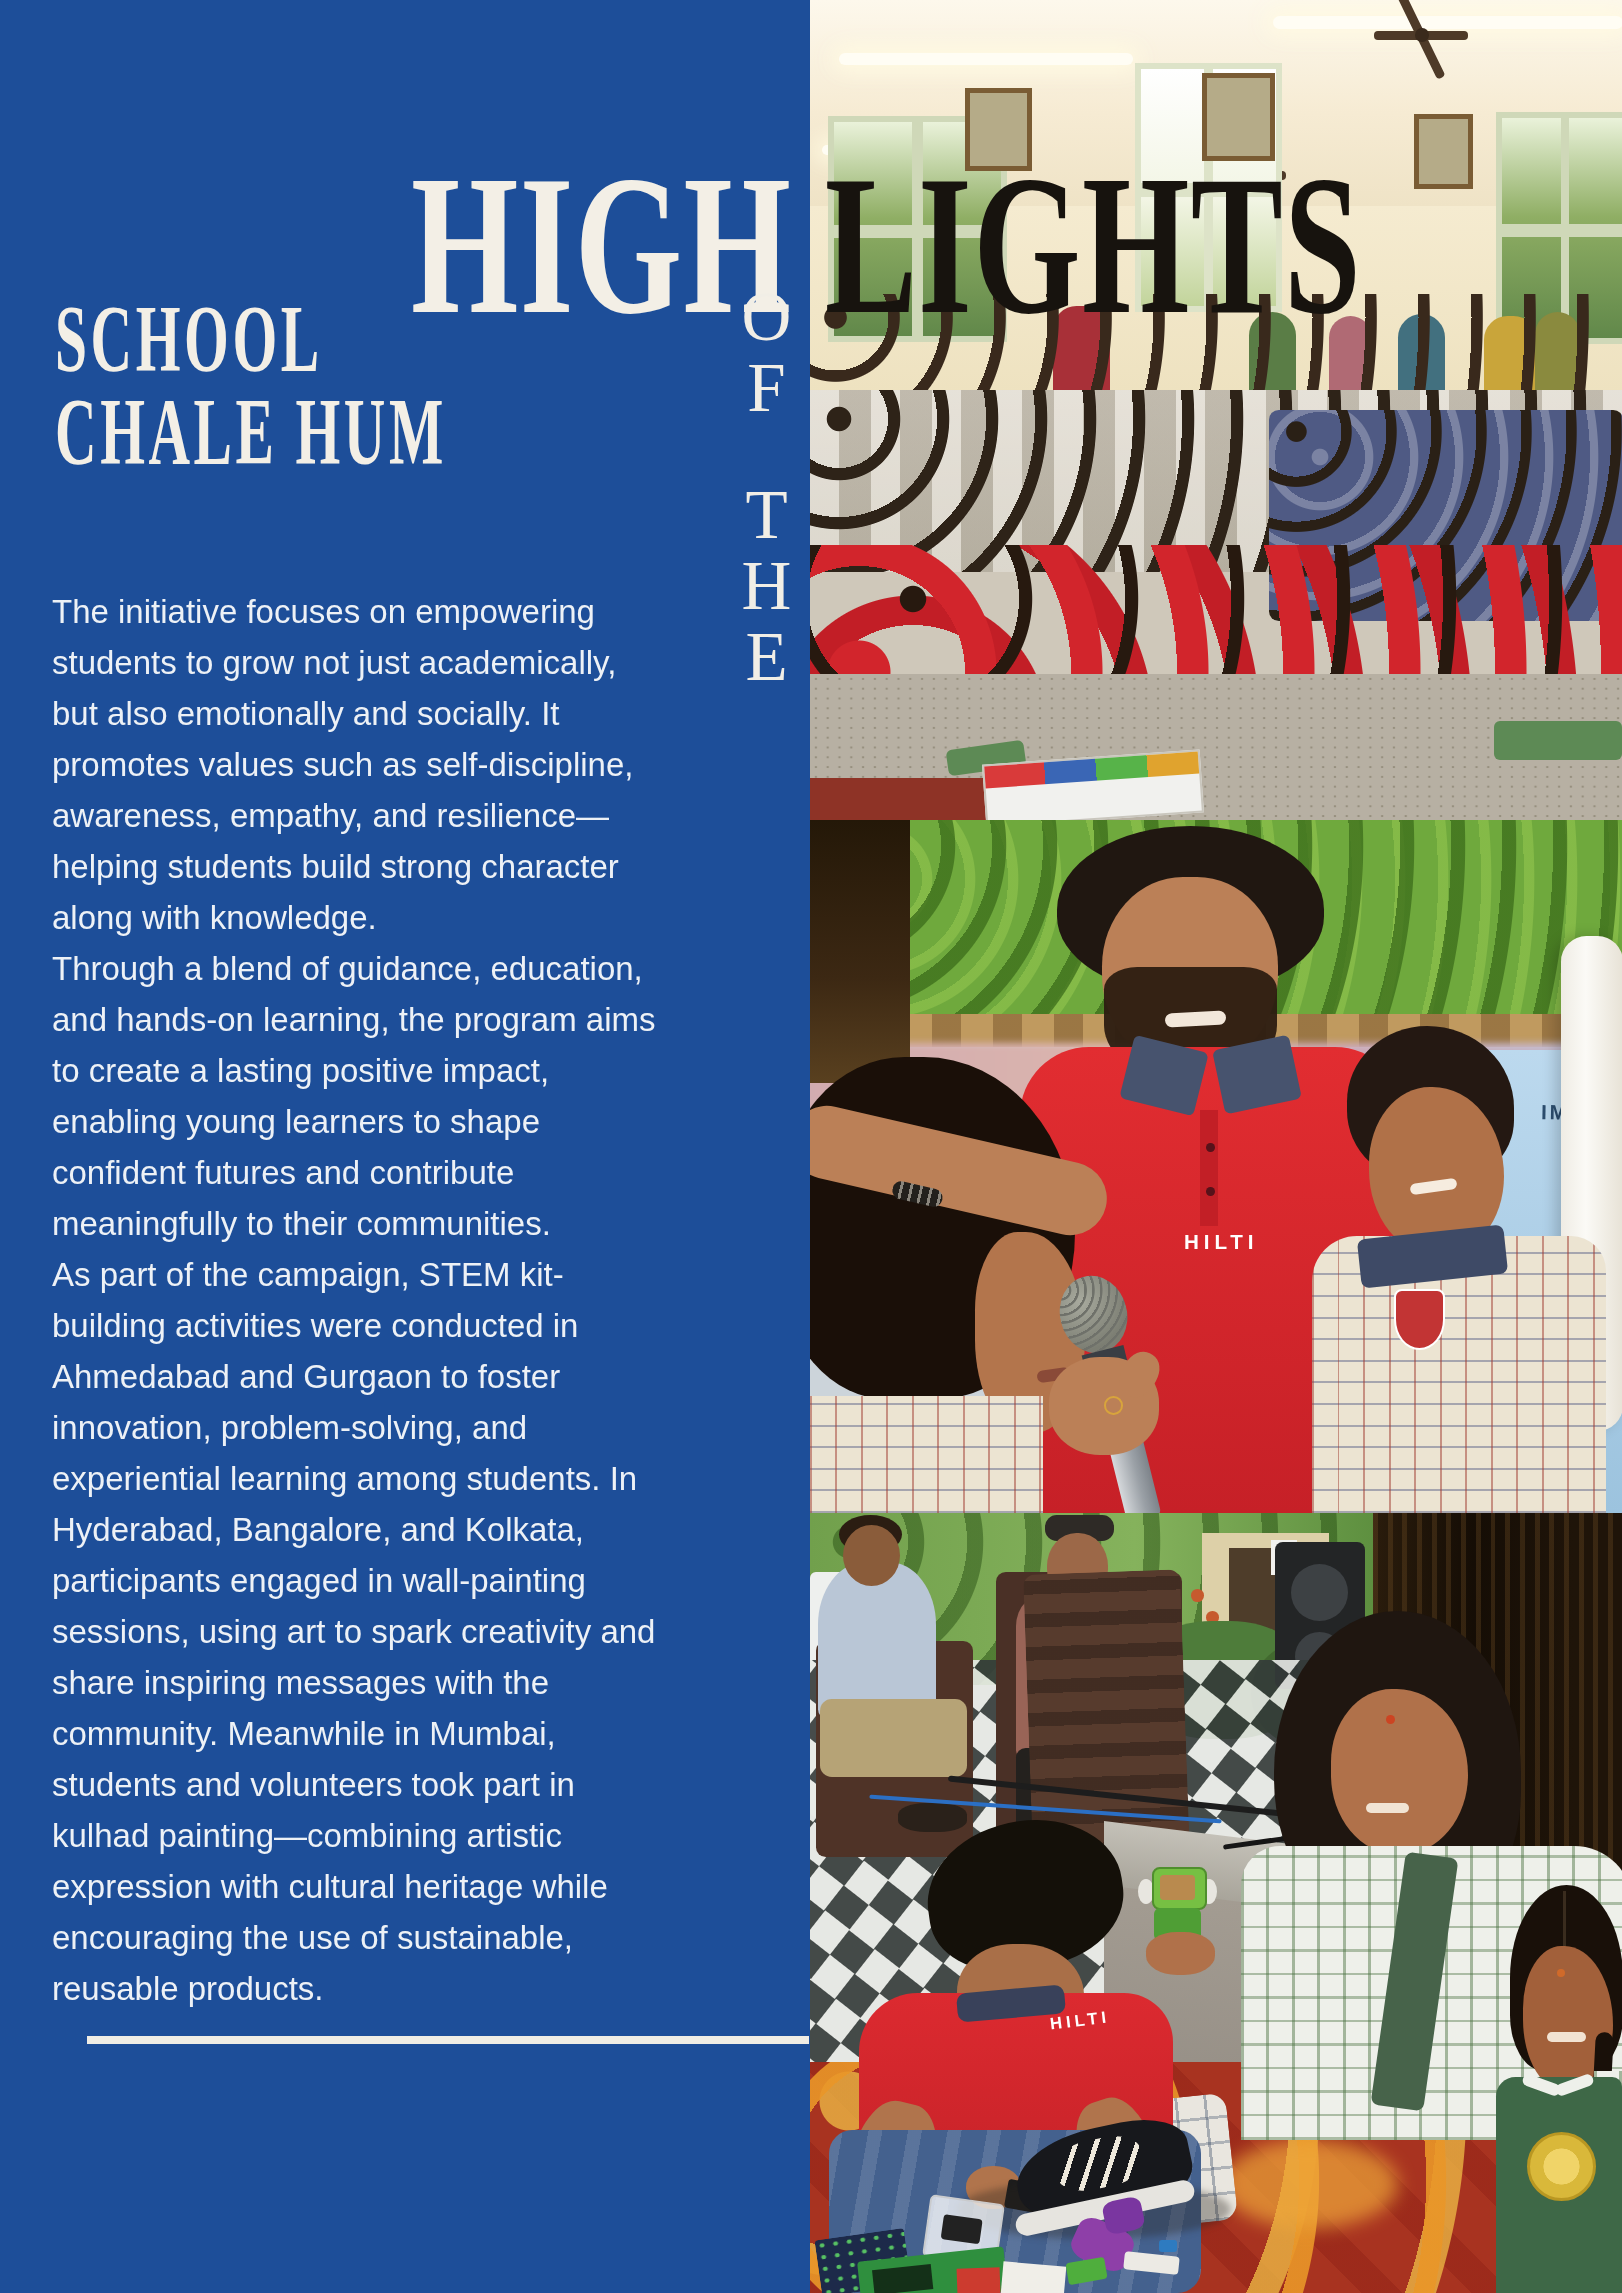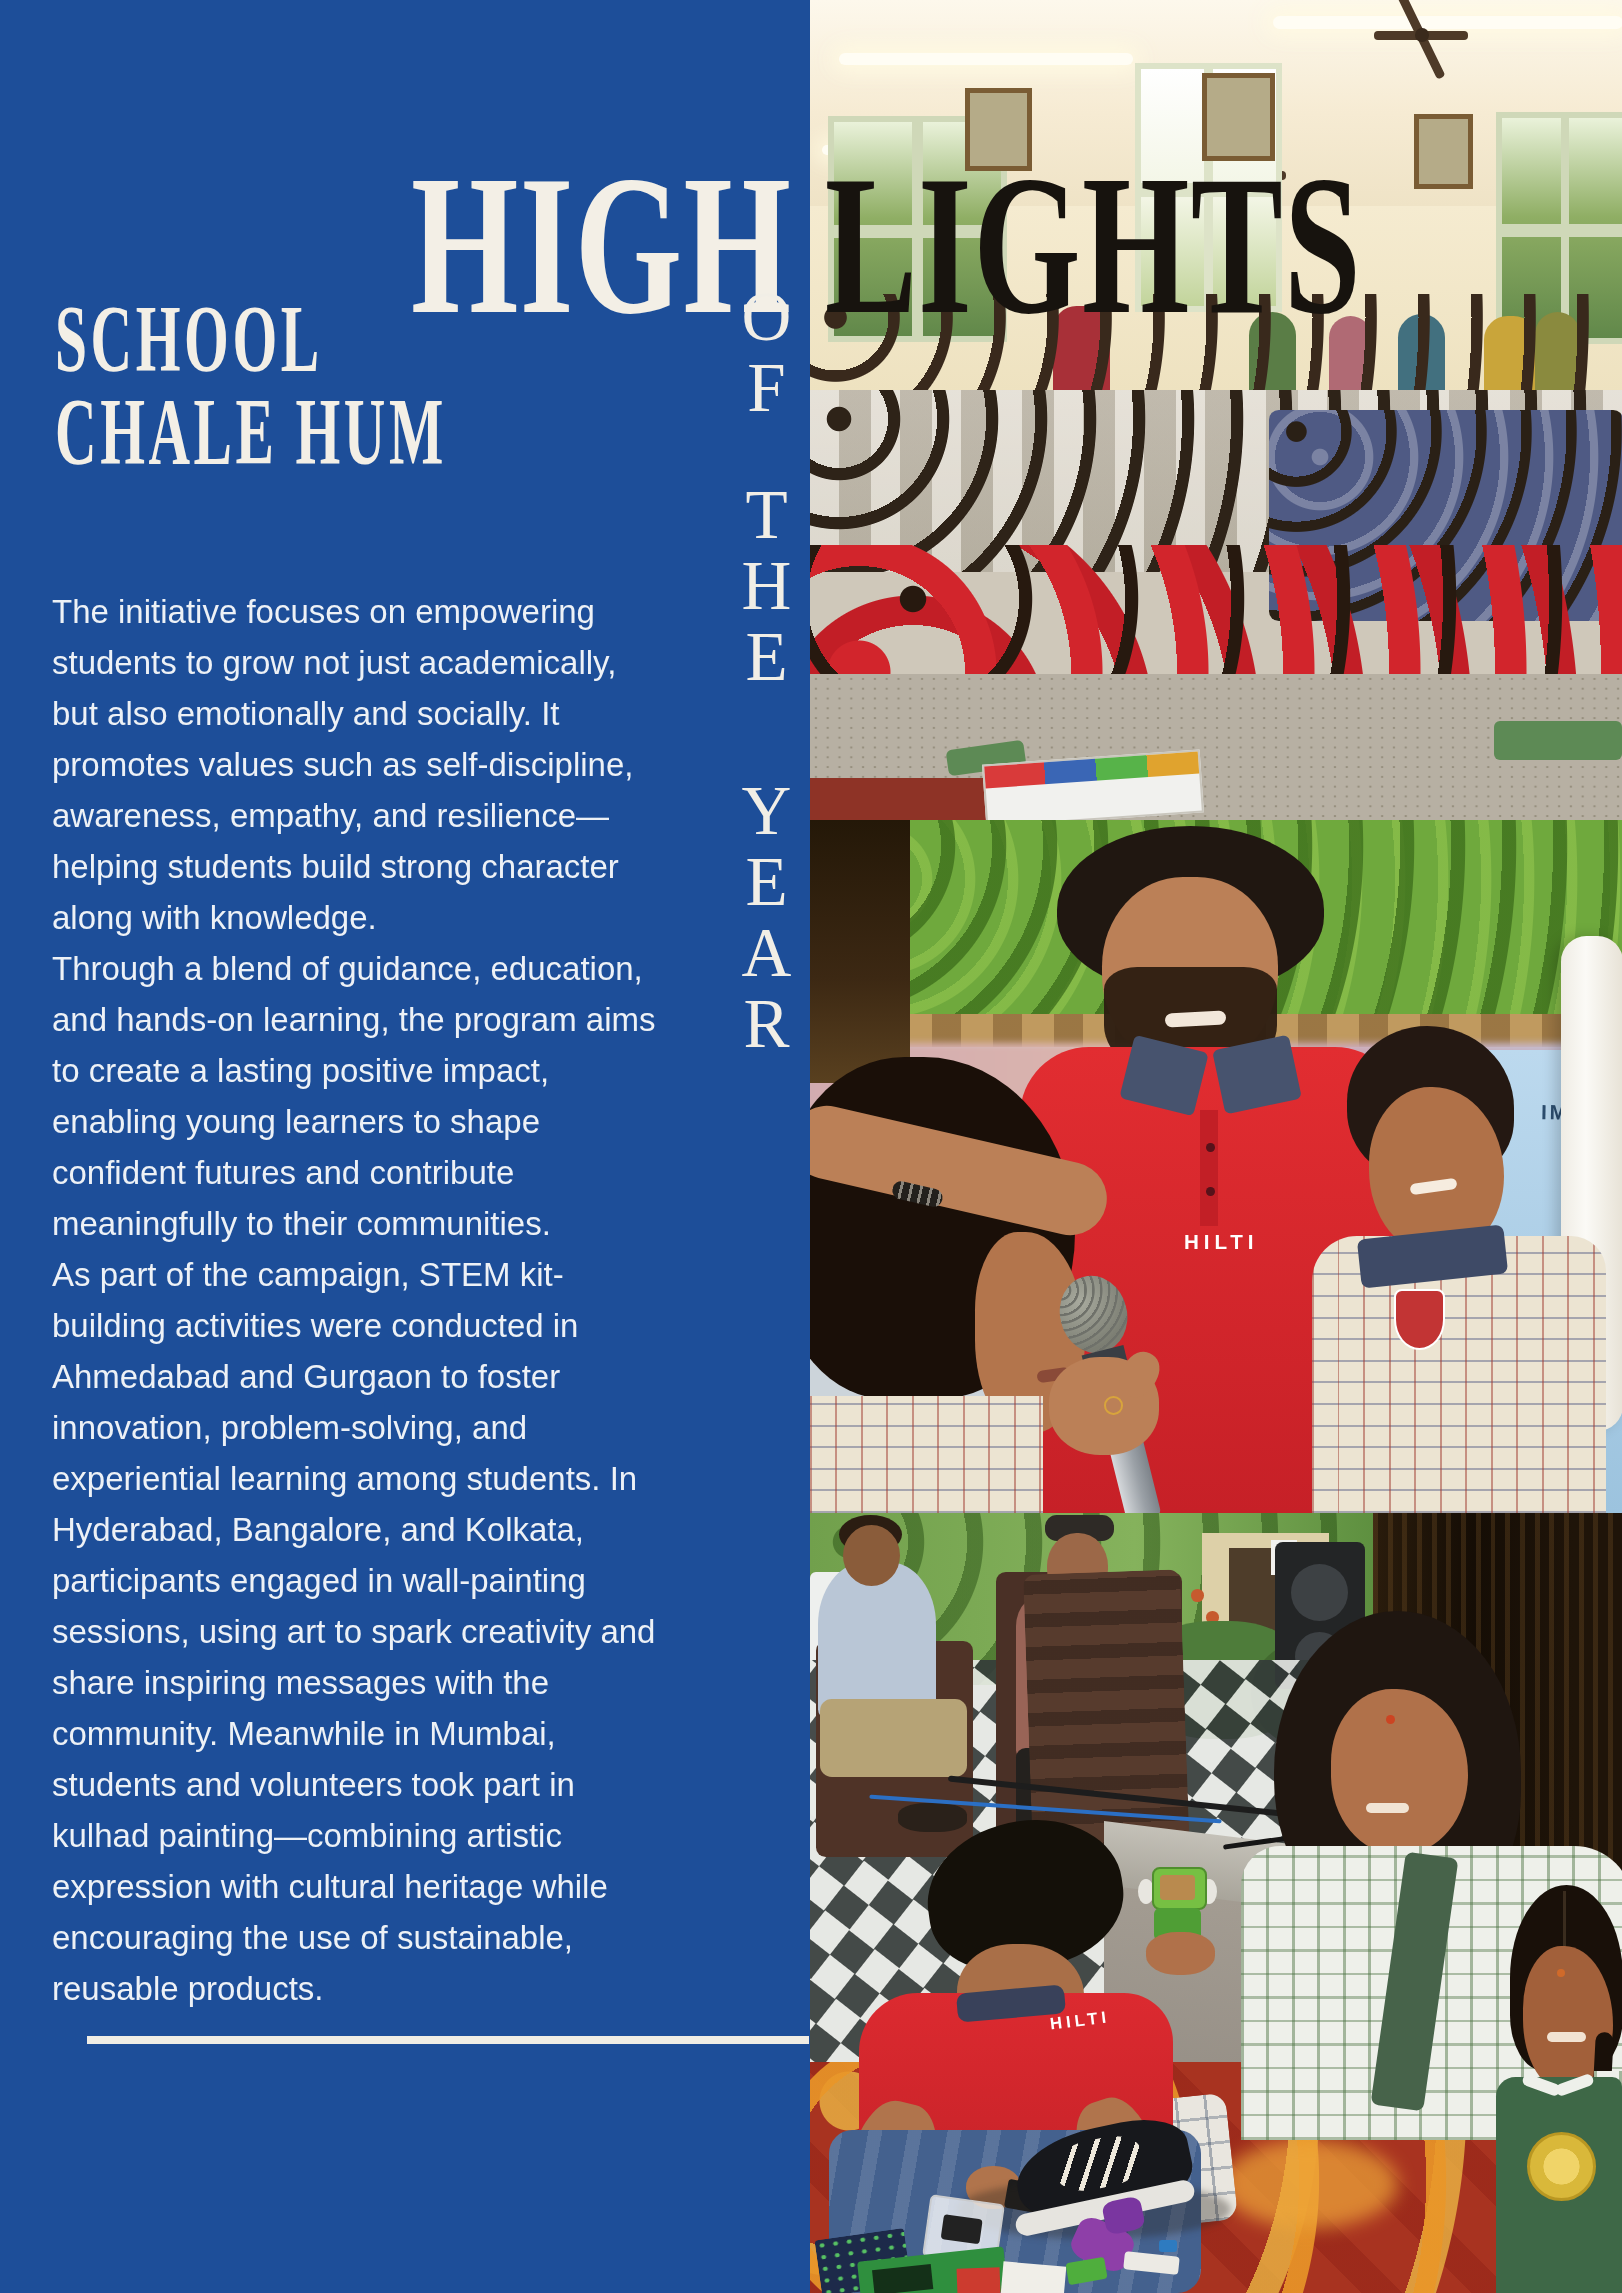--- a/index.html
+++ b/index.html
@@ -407,21 +407,20 @@
     </div>
   </div>
 
   <h1 class="a title">
     <span class="t-high">HIGH</span><span class="t-lights">LIGHTS</span>
   </h1>
 
   <div class="a vtag">
     <div class="v-word v-w1">OF</div>
     <div class="v-word v-w2">THE</div>
-    <div class="v-word">YEAR</div>
   </div>
 
   <div class="a heading">
     <div>SCHOOL</div>
     <div>CHALE HUM</div>
   </div>
 
   <div class="a body-text">The initiative focuses on empowering
 students to grow not just academically,
 but also emotionally and socially. It

